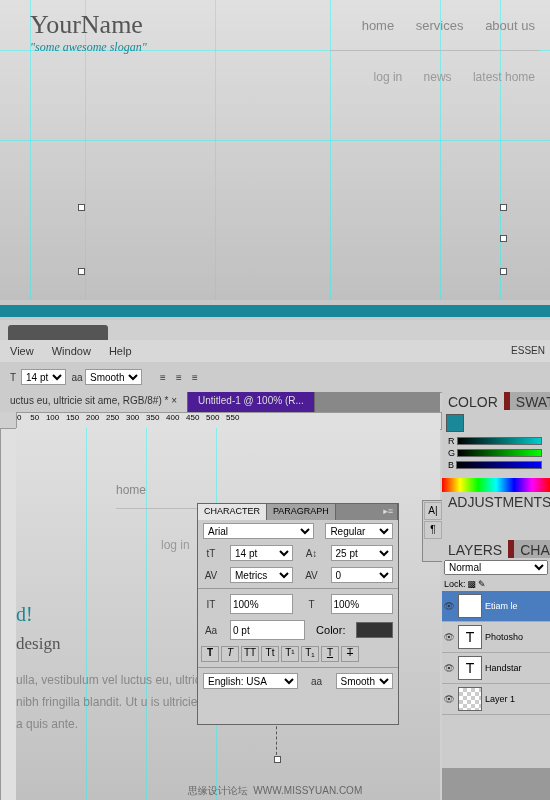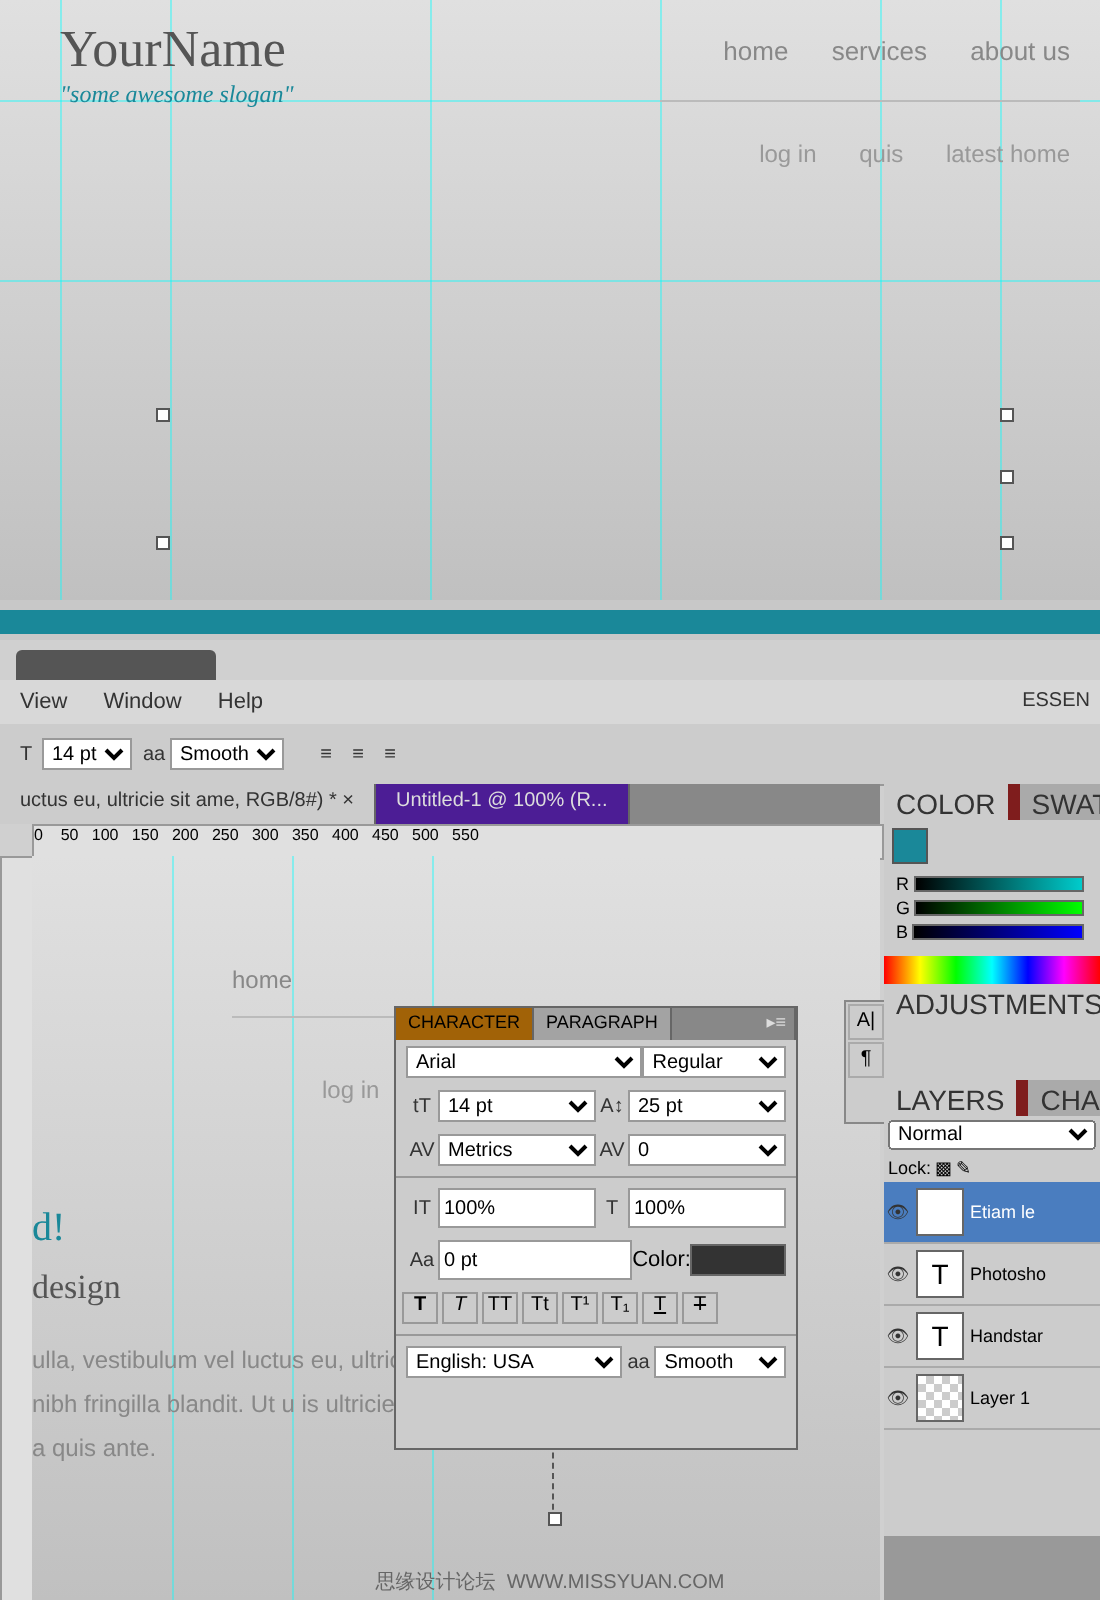--- a/index.html
+++ b/index.html
@@ -46,22 +46,22 @@
 .layer-body{background:#ccc;height:210px;font-size:9px}
 .layer-top{display:flex;padding:2px;gap:2px;align-items:center}
 .layer-row{display:flex;align-items:center;height:28px;border-bottom:1px solid #aaa;padding:1px}
 .layer-row.sel{background:#4a7dbf;color:#fff}
 .eye{width:12px;text-align:center;color:#333}
 .thumb{width:22px;height:22px;background:#fff;border:1px solid #666;margin:0 3px;font-size:14px;text-align:center;line-height:22px}
 .thumb.trans{background-image:conic-gradient(#ccc 0 25%,#fff 0 50%,#ccc 0 75%,#fff 0);background-size:8px 8px}
 .char{position:absolute;top:503px;left:197px;width:200px;height:220px;background:#ccc;border:1px solid #666;z-index:10}
 .char-hdr{display:flex;background:#888;height:16px}
 .char-hdr span{padding:2px 6px;font-size:9px;background:#a3a3a3;border-right:1px solid #666}
-.char-hdr span.active{background:#a16207}
-.char-row{display:flex;align-items:center;padding:3px 5px;gap:0}
+.char-hdr span.active{background:#e5e5e5}
+.char-row{display:flex;align-items:center;padding:3px 5px;gap:11px}
 .char-row select,.char-row input{font-size:10px;height:16px;border:1px solid #999;background:#fff;flex:1;min-width:0}
 .ico{font-size:10px;width:16px;text-align:center;color:#333}
 .btn-row{display:flex;padding:3px;gap:2px}
 .btn-row span{border:1px solid #999;width:16px;height:14px;text-align:center;font-size:10px;cursor:pointer}
 .footer{position:absolute;bottom:2px;left:0;width:550px;text-align:center;font-size:10px;color:#666}
 .minitools{position:absolute;top:500px;left:422px;width:20px;height:60px;background:#ccc;border:1px solid #888}
 .minitools div{width:16px;height:16px;margin:1px;text-align:center;font-size:10px;line-height:16px;border:1px solid #aaa}
 </style>
 </head>
 <body>
@@ -80,21 +80,21 @@
     <div class="logo-slogan">"some awesome slogan"</div>
   </div>
   <div class="nav-top">
     <span>home</span>
     <span>services</span>
     <span>about us</span>
   </div>
   <div class="hr-nav"></div>
   <div class="nav-sub">
     <span>log in</span>
-    <span>quis</span>
+    <span>news</span>
     <span>latest home</span>
   </div>
   <div class="sel-handle" style="top:204px;left:78px"></div>
   <div class="sel-handle" style="top:204px;left:500px"></div>
   <div class="sel-handle" style="top:235px;left:500px"></div>
   <div class="sel-handle" style="top:268px;left:78px"></div>
   <div class="sel-handle" style="top:268px;left:500px"></div>
 </div>
 <div class="band"></div>
 

